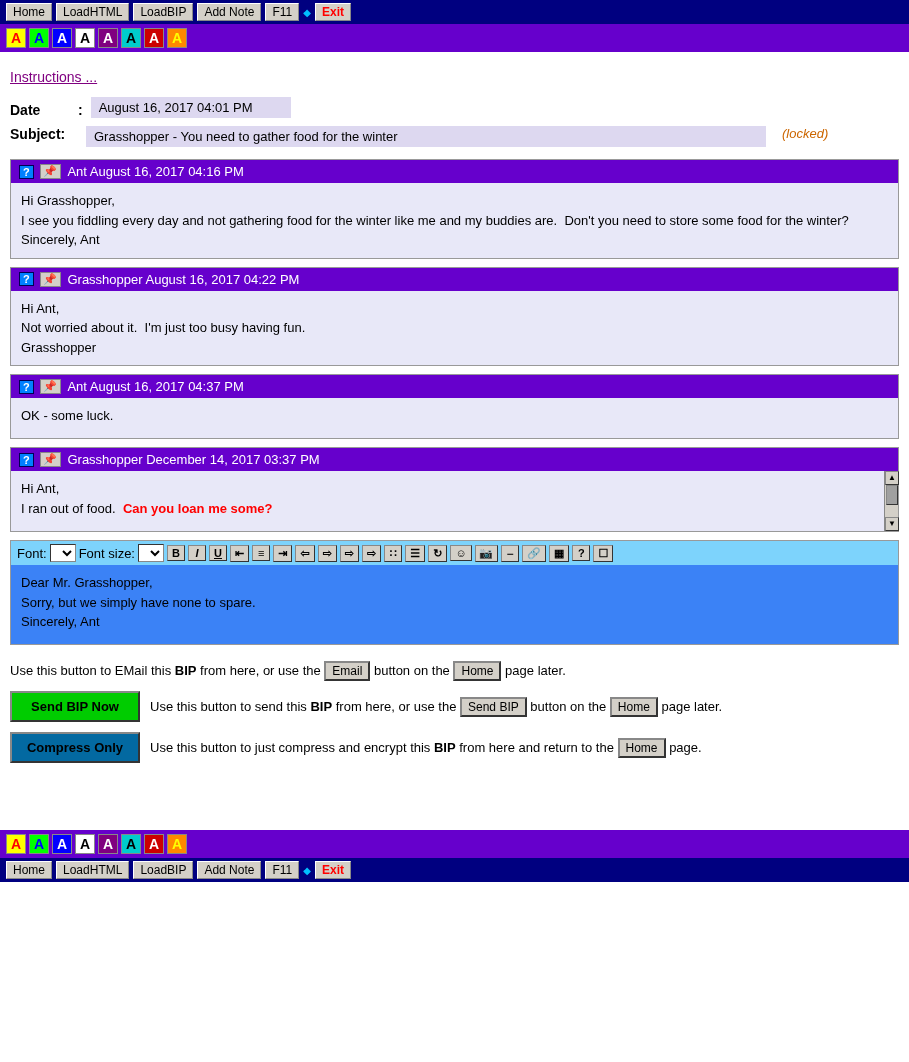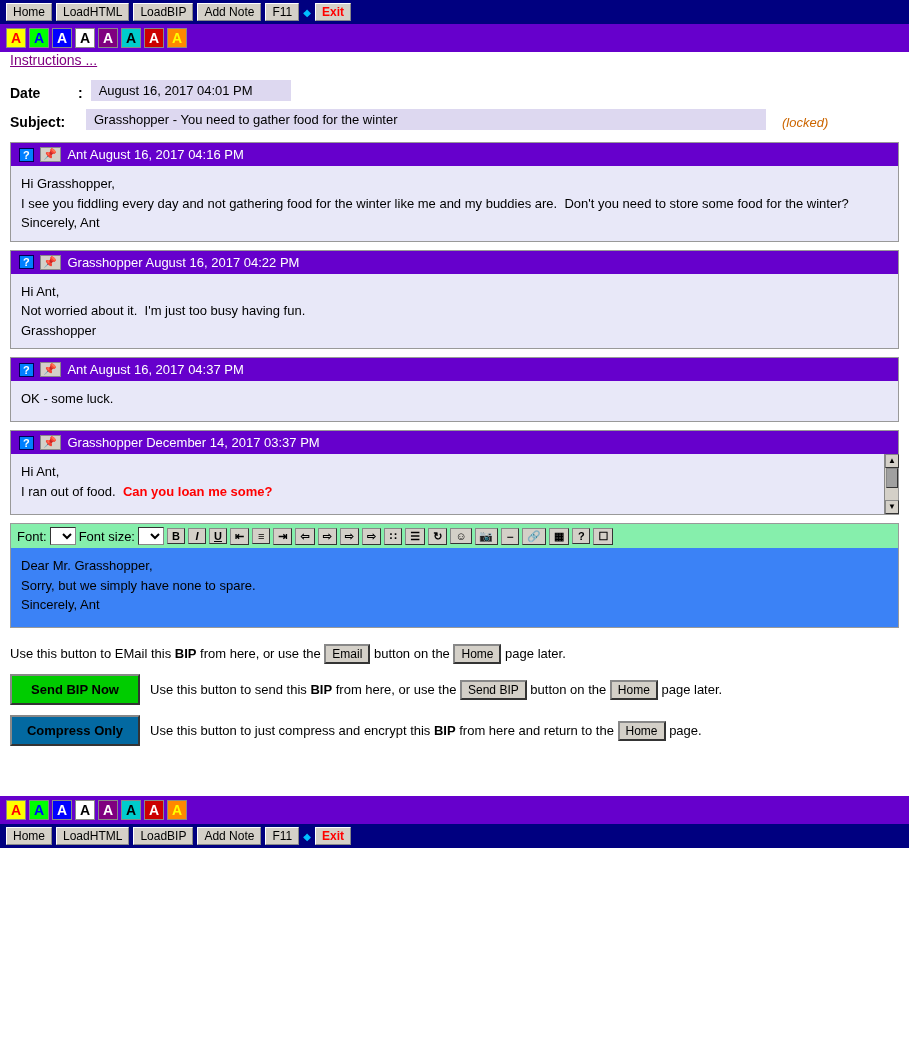--- a/index.html
+++ b/index.html
@@ -55,21 +55,21 @@
       font-size: 14px;
       padding: 1px 3px;
       border: 1px solid #888;
       cursor: pointer;
       min-width: 20px;
       text-align: center;
     }
 
     
     .main-content {
-      padding: 0 10px;
+      padding: 17px 10px;
     }
 
     .instructions-link {
       color: #800080;
       text-decoration: underline;
       cursor: pointer;
       font-size: 14px;
       margin-bottom: 12px;
       display: block;
     }
@@ -92,21 +92,21 @@
     .date-value {
       background: #ddd8f0;
       padding: 3px 8px;
       font-size: 13px;
       border: none;
       min-width: 200px;
     }
 
     .subject-row {
       display: flex;
-      align-items: flex-end;
+      align-items: flex-start;
       margin-bottom: 12px;
       gap: 8px;
     }
     .subject-label {
       font-weight: bold;
       font-size: 14px;
       min-width: 68px;
     }
     .subject-value {
       background: #ddd8f0;
@@ -164,21 +164,21 @@
       line-height: 1.5;
       position: relative;
     }
     .red-text {
       color: red;
       font-weight: bold;
     }
 
     
     .editor-toolbar {
-      background: #86efac;
+      background: #7dd3fc;
       border: 1px solid #999;
       border-bottom: none;
       padding: 3px 6px;
       display: flex;
       align-items: center;
       gap: 3px;
       flex-wrap: wrap;
     }
     .toolbar-select {
       font-size: 11px;

